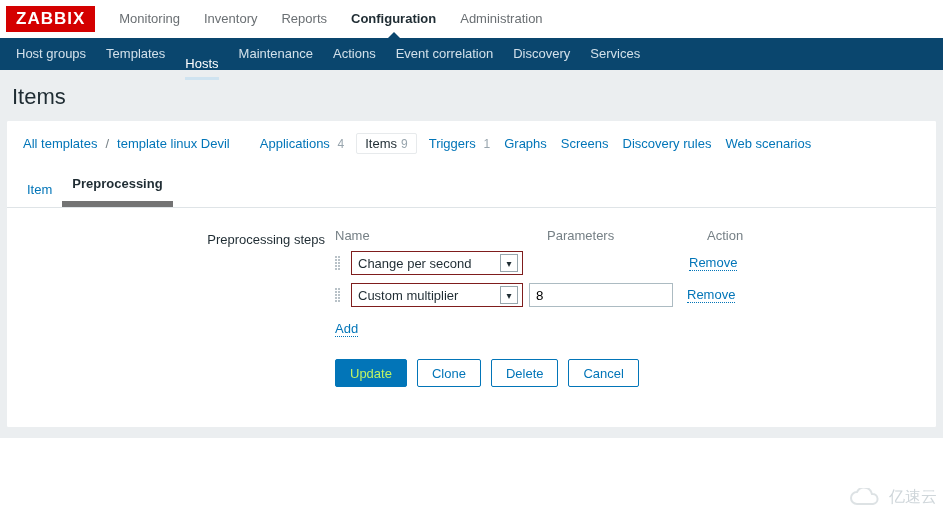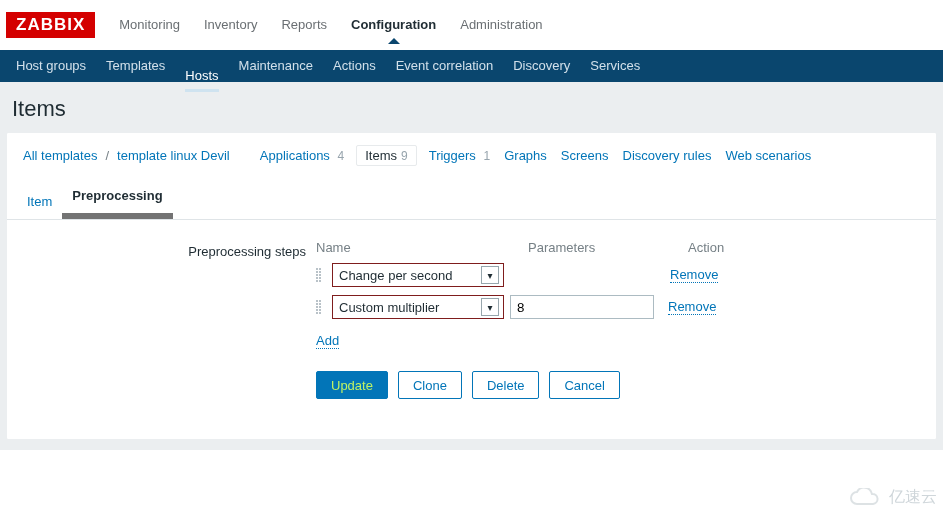--- a/index.html
+++ b/index.html
@@ -1,20 +1,20 @@
 <!DOCTYPE html>
 <html><head>
 <meta charset="utf-8">
 <style>
   * { box-sizing: border-box; }
   html,body { margin:0; padding:0; font-family: Arial, Helvetica, sans-serif; font-size:13px; color:#1f2c33; background:#ffffff; }
   body { width:943px; height:508px; overflow:hidden; position:relative; }
 
   
-  .topbar { display:flex; align-items:center; height:50px; background:#ffffff; }
+  .topbar { display:flex; align-items:center; height:38px; background:#ffffff; }
   .logo { background:#d40000; color:#fff; font-weight:bold; font-family:"Arial Black",Arial,sans-serif; letter-spacing:1px; padding:3px 10px; margin:0 12px 0 6px; font-size:17px; }
   .topnav-item { color:#6a6f73; padding:0 12px; height:36px; line-height:36px; cursor:pointer; position:relative; }
   .topnav-item.active { color:#1f2c33; font-weight:bold; }
   .topnav-item.active::after { content:""; position:absolute; bottom:-1px; left:50%; margin-left:-6px; width:0; height:0; border-left:6px solid transparent; border-right:6px solid transparent; border-bottom:6px solid #0a466e; }
 
   
   .subbar { display:flex; align-items:center; height:32px; background:#0a466e; padding:0 6px; }
   .subnav-item { color:#d2e0ea; padding:0 10px; height:32px; line-height:32px; cursor:pointer; }
   .subnav-item.active { color:#ffffff; position:relative;margin-top:20px; }
   .subnav-item.active::after { content:""; position:absolute; left:10px; right:10px; bottom:0; height:3px; background:#cfe3f0; }
@@ -30,21 +30,21 @@
   .sep { color:#768086; }
   .count { color:#97a4ad; font-size:12px; margin-left:4px; }
   .pill { border:1px solid #e7eaec; border-radius:2px; padding:2px 8px; margin:0 4px; display:inline-flex; align-items:center; }
 
   
   .tabs { display:flex; align-items:flex-end; border-bottom:1px solid #dfe4e7; padding:0 10px; }
   .tab { color:#0275b8; padding:10px 10px; cursor:pointer; }
   .tab.active { color:#1f2c33; border-bottom:6px solid #737373; font-weight:bold; }
 
   
-  .formwrap { padding:20px 9px 30px; }
+  .formwrap { padding:20px 28px 30px; }
   .formrow { display:flex; align-items:flex-start; margin-bottom:10px; }
   .formlabel { width:300px; text-align:right; color:#1f2c33; padding-right:10px; padding-top:4px; }
   .formbody { flex:1; }
 
   .col-head { display:flex; margin-bottom:8px; }
   .col-name { width:180px; color:#768086; }
   .col-params { width:160px; color:#768086;margin-left:32px; }
   .col-action { width:100px; color:#768086; }
 
   .steprow { display:flex; align-items:center; margin-bottom:8px; }

